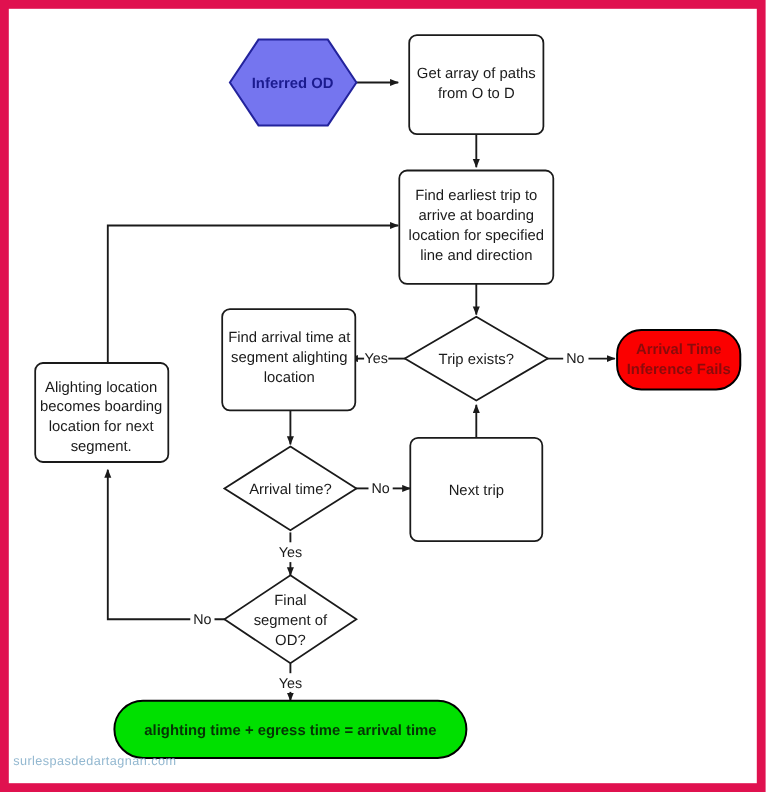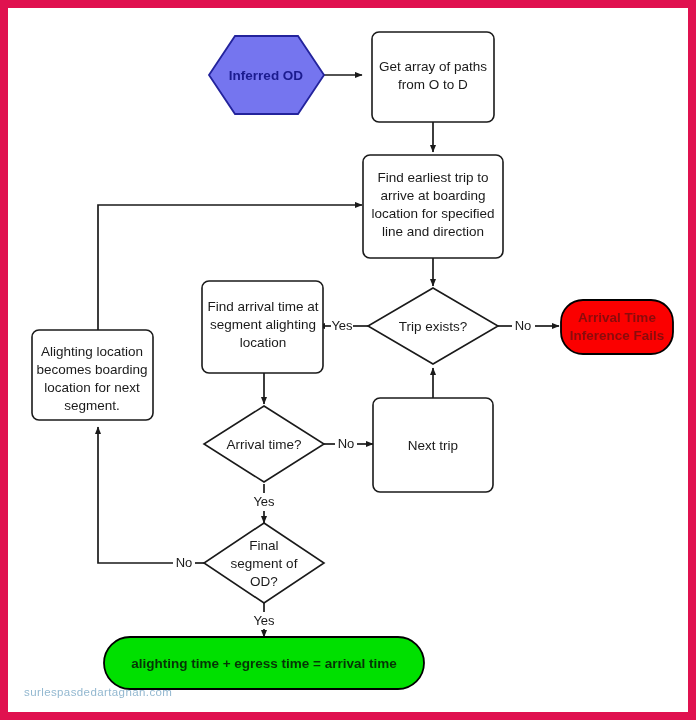--- a/index.html
+++ b/index.html
@@ -54,21 +54,21 @@
     stroke: #1a1a1a;
     stroke-width: 1.6;
   }
   .edge-line {
     stroke: #1a1a1a;
     stroke-width: 1.7;
     fill: none;
   }
   .watermark {
     position: absolute;
-    left: 16px;
+    left: 4px;
     bottom: 14px;
     font-family: "Liberation Sans", sans-serif;
     font-size: 11.5px;
     color: #93b8d0;
     letter-spacing: 0.4px;
     white-space: nowrap;
   }
 </style>
 </head>
 <body>

